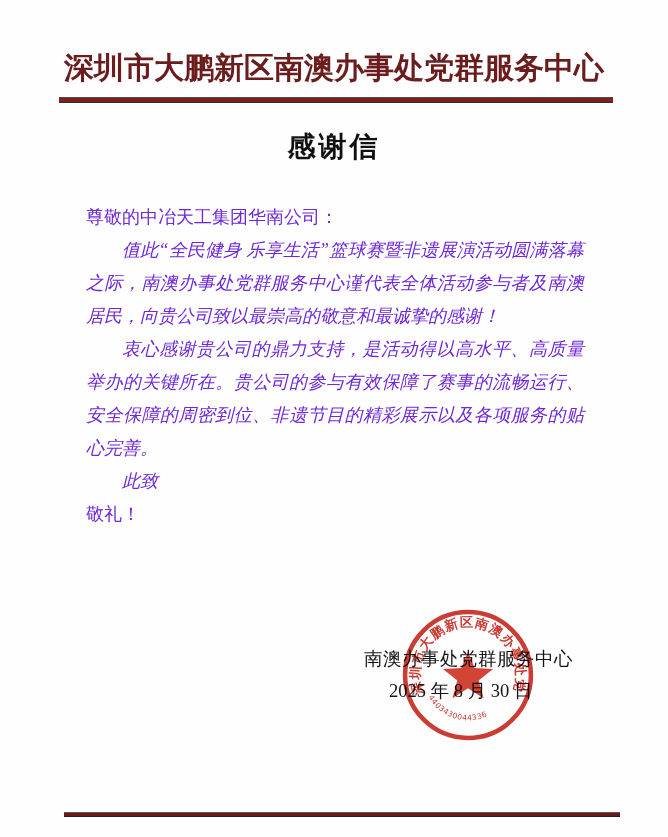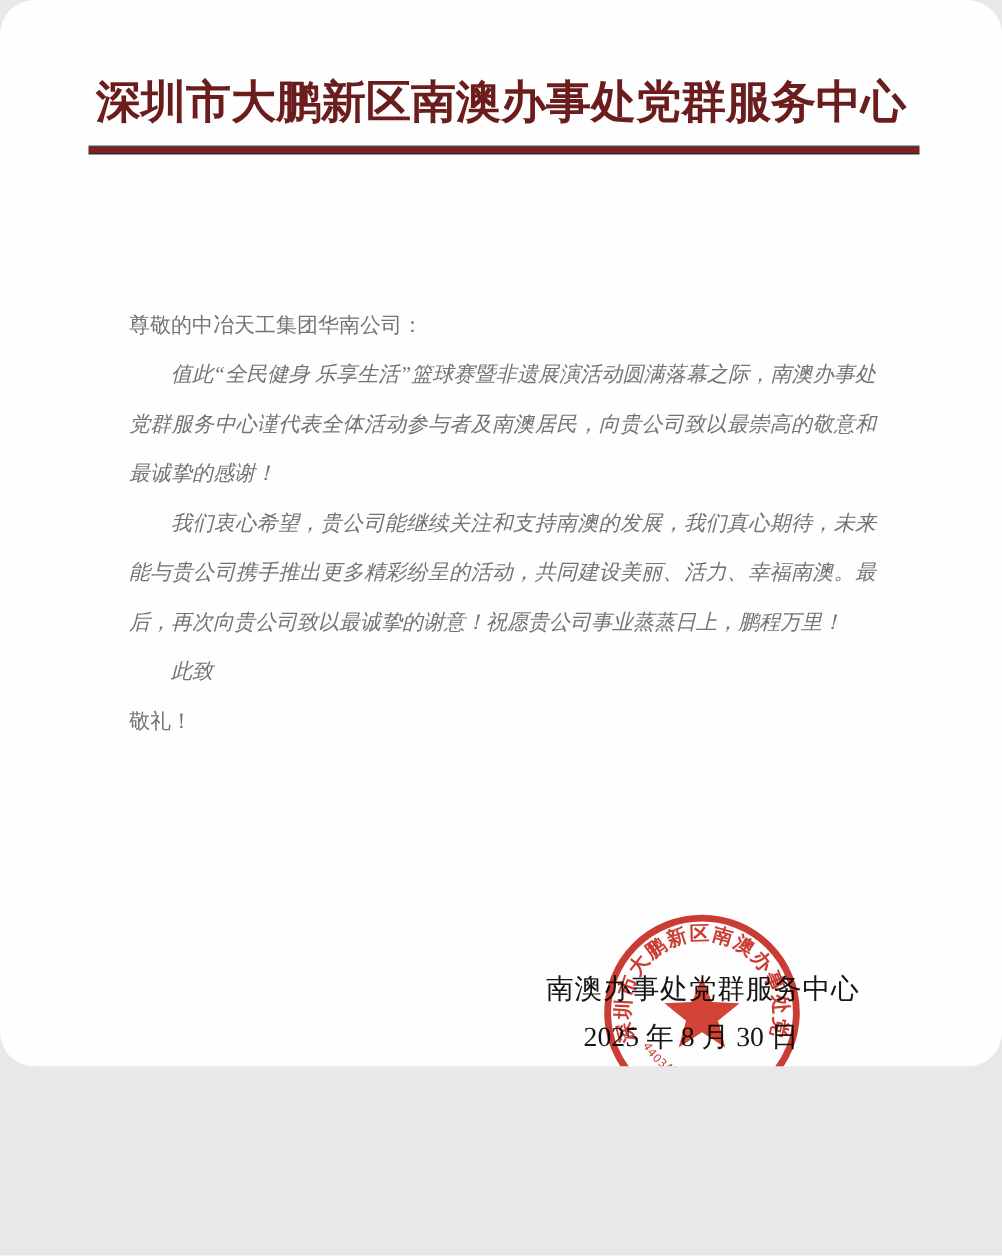--- a/index.html
+++ b/index.html
@@ -1,23 +1,22 @@
 <!DOCTYPE html>
 <html lang="zh"><head>
 <meta charset="utf-8">
 <style>
   html,body{margin:0;padding:0;background:#e8e8e8;}
   .page{
     position:relative;
-    width:668px;height:711px;
+    width:668px;height:837px;
     margin:0 auto;
     background:#fefefe;
     font-family:"Liberation Serif","DejaVu Serif",serif;
     overflow:hidden;
-    border-radius:23px;
   }
   .org-title{
     position:absolute;top:48px;left:0;right:0;
     margin:0;text-align:center;
     font-size:30px;font-weight:bold;
     color:#6b1d1d;
     letter-spacing:0px;
     white-space:nowrap;
   }
   .rule{position:absolute;}
@@ -27,22 +26,22 @@
   }
   .letter-title{
     position:absolute;top:128px;left:0;right:0;
     margin:0;text-align:center;
     font-size:28px;font-weight:bold;
     color:#111;
     letter-spacing:3px;
   }
   .body-block{
     position:absolute;top:201px;left:86px;width:498px;
-    font-size:14px;line-height:33px;
-    color:#737373;
+    font-size:18px;line-height:33px;
+    color:#6d28d9;
     text-align:justify;
   }
   .body-block p{margin:0;}
   .para{text-indent:2em;font-style:italic;}
   .jingli{text-indent:0;font-family:Liberation Serif, serif;}
   .signature{
     position:absolute;top:646px;left:364px;
     font-size:18.5px;color:#151515;letter-spacing:0.5px;
     white-space:nowrap;
   }
@@ -72,25 +71,26 @@
 </style>
 </head>
 <body>
 
 <div class="page">
 
   <h1 class="org-title">深圳市大鹏新区南澳办事处党群服务中心</h1>
 
   <div class="rule rule-top"></div>
 
+  <h2 class="letter-title">感谢信</h2>
 
   <div class="body-block">
     <p class="salutation">尊敬的中冶天工集团华南公司：</p>
     <p class="para">值此“全民健身 乐享生活”篮球赛暨非遗展演活动圆满落幕之际，南澳办事处党群服务中心谨代表全体活动参与者及南澳居民，向贵公司致以最崇高的敬意和最诚挚的感谢！</p>
-    <p class="para">我们衷心希望，贵公司能继续关注和支持南澳的发展，我们真心期待，未来能与贵公司携手推出更多精彩纷呈的活动，共同建设美丽、活力、幸福南澳。最后，再次向贵公司致以最诚挚的谢意！祝愿贵公司事业蒸蒸日上，鹏程万里！</p>
+    <p class="para">衷心感谢贵公司的鼎力支持，是活动得以高水平、高质量举办的关键所在。贵公司的参与有效保障了赛事的流畅运行、安全保障的周密到位、非遗节目的精彩展示以及各项服务的贴心完善。</p>
     <p class="para">此致</p>
     <p class="jingli">敬礼！</p>
   </div>
 
   <div class="signature">南澳办事处党群服务中心</div>
   <div class="date">2025 年 8 月 30 日</div>
 
   <div class="seal">
     <svg viewBox="0 0 136 136" aria-hidden="true">
       <defs>

